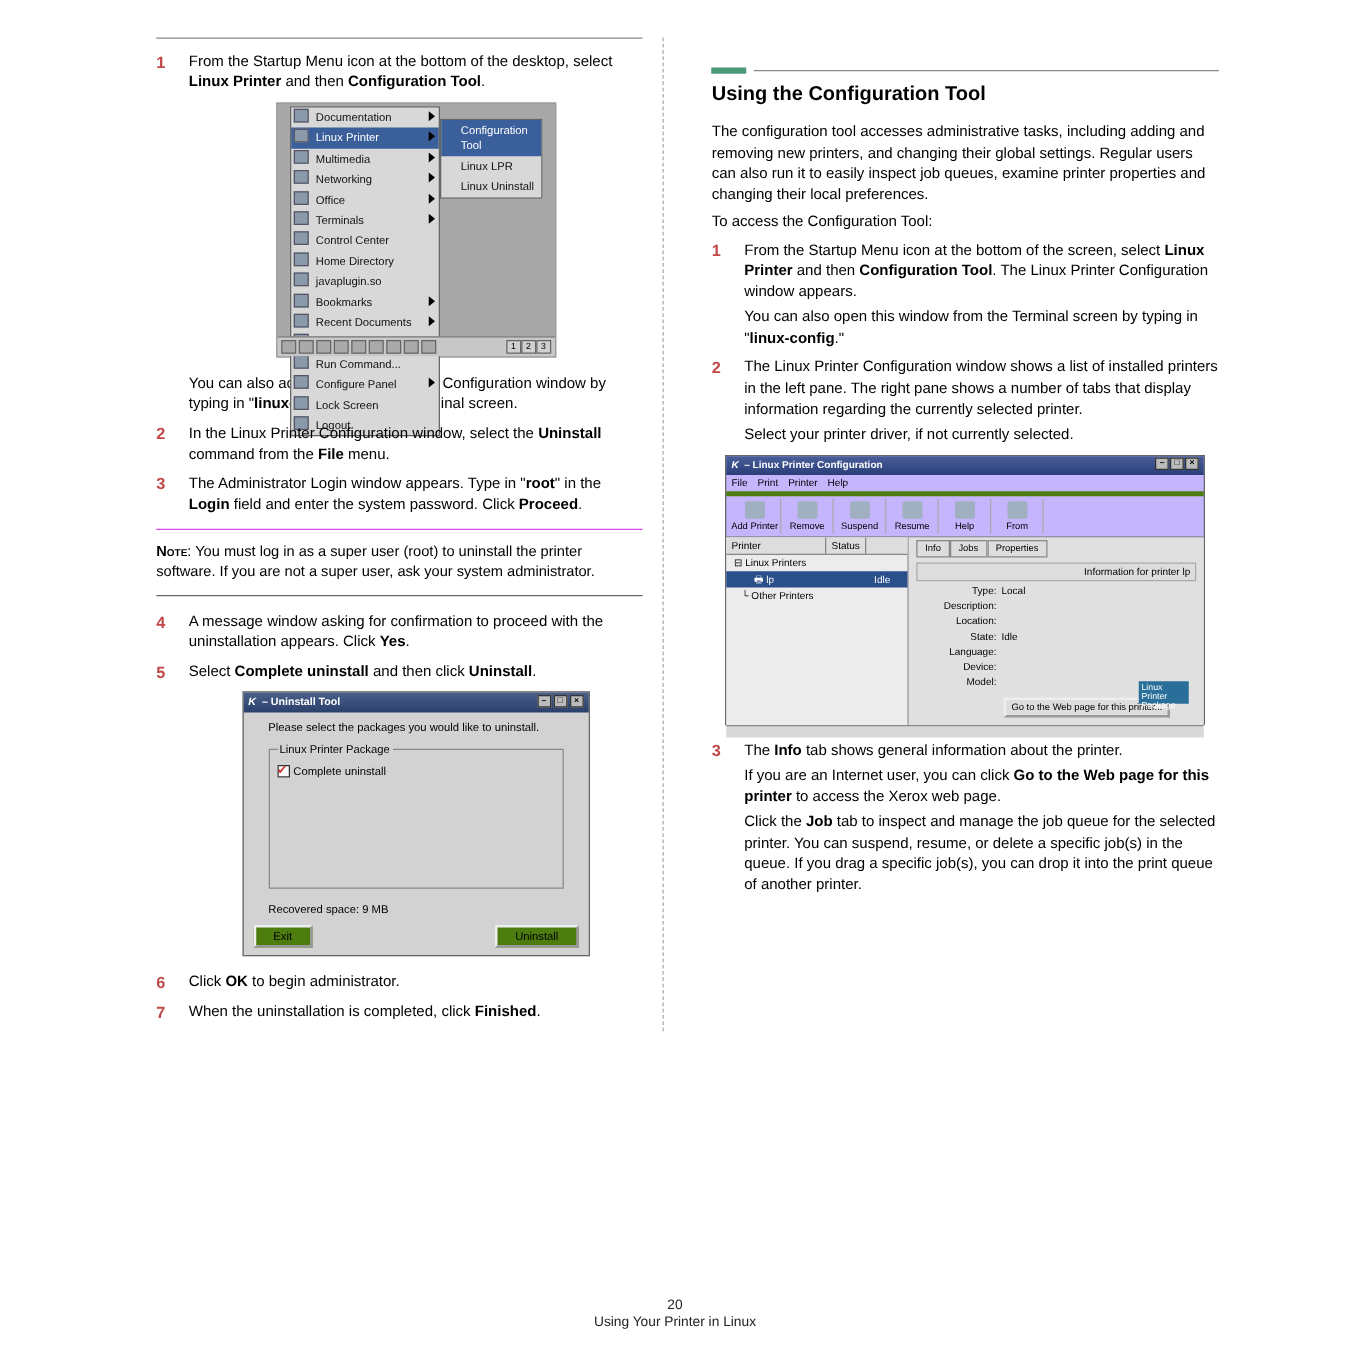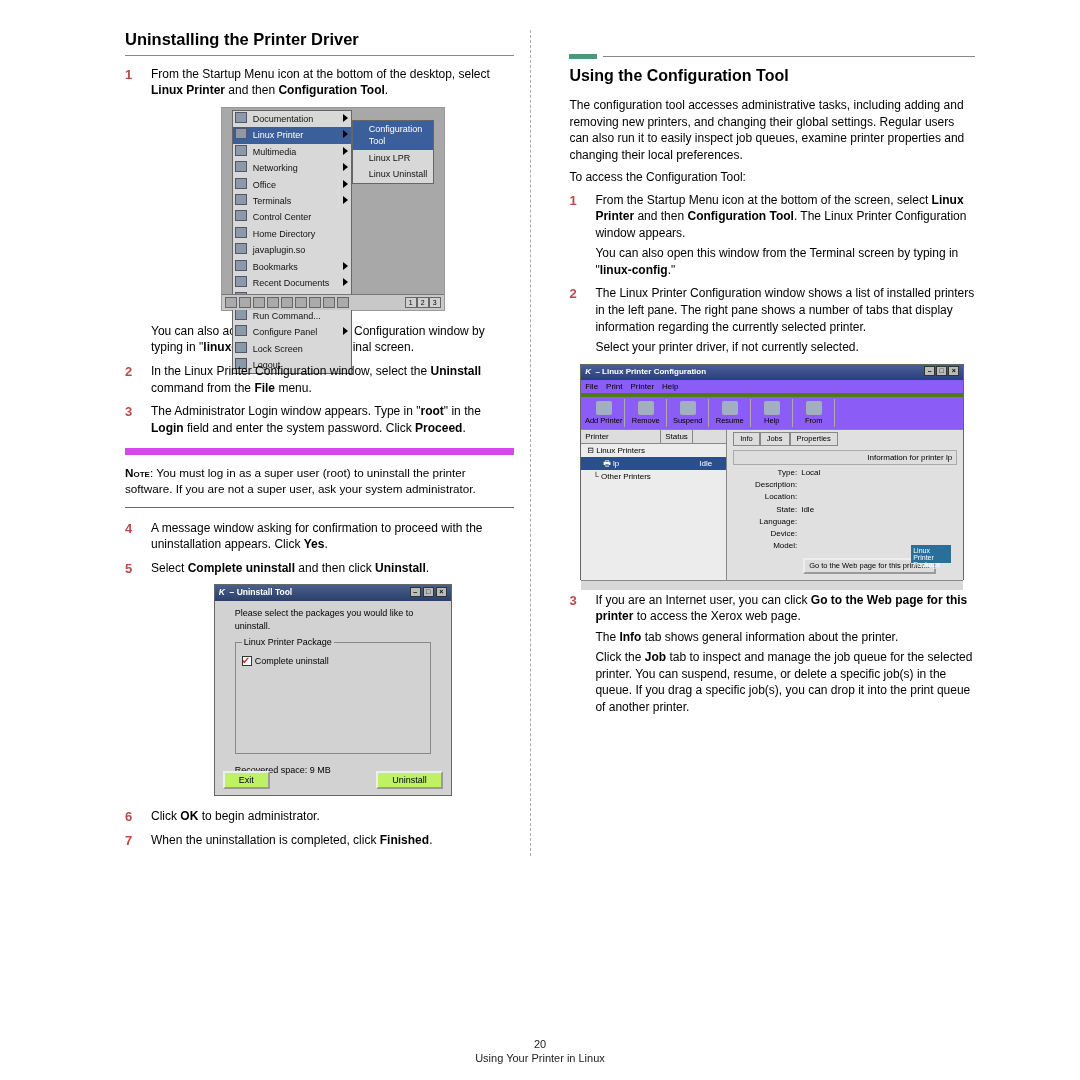--- a/index.html
+++ b/index.html
@@ -71,21 +71,21 @@
   
   p { line-height: 1.38; margin-bottom: 6px; }
   
   .figure {
     display: block;
     margin: 8px auto 12px auto;
     border: 1px solid #999;
     background: #a8a8a8;
   }
   .note {
-    border-top: 7px solid #d946ef;
+    border-top: 1px solid #d946ef;
     border-bottom: 1px solid #666;
     padding: 10px 0;
     margin: 12px 0;
     font-size: 11.7px;
     line-height: 1.35;
   }
   .note b { font-variant: small-caps; }
   
   .footer {
     position: absolute;
@@ -158,21 +158,21 @@
     width: 12px; height: 11px;
     background: #d0d0d0;
     border: 1px solid #666;
     font-size: 7px;
     text-align: center;
     line-height: 10px;
   }
   
   
   .uninst {
-    width: 238px;
+    width: 278px;
     height: 212px;
     background: #d2d2d2;
     border: 1px solid #666;
     position: relative;
     font-size: 9px;
   }
   .uninst .tbar {
     height: 16px;
     background: linear-gradient(#4a5f8a,#2a3f6a);
     color: #fff;
@@ -196,30 +196,30 @@
   .uninst .cb .box { width: 10px; height: 10px; border: 1px solid #333; background: #fff; position: relative; }
   .uninst .cb .box::after { content: "✔"; position: absolute; left: -1px; top: -3px; color: #c33; font-size: 10px; }
   .uninst .btns {
     position: absolute;
     bottom: 6px; left: 8px; right: 8px;
     display: flex; justify-content: space-between;
   }
   .uninst .btns button {
     font-size: 9px;
     padding: 2px 14px;
-    background: #bef264;
+    background: #4d7c0f;
     border: 2px outset #eee;
   }
   .uninst .rec { margin-top: 10px; }
   
   
   .cfgwin {
     width: 384px;
     height: 216px;
-    background: #8b5cf6;
+    background: #c4b5fd;
     border: 1px solid #666;
     font-size: 8.5px;
     position: relative;
   }
   .cfgwin .tbar {
     height: 15px;
     background: linear-gradient(#4a5f9a,#2a3f7a);
     color: #fff;
     padding: 1px 4px;
     font-weight: bold;
@@ -318,21 +318,20 @@
     border: 1px solid #556;
   }
 </style>
 </head>
 <body>
 
 <div class="page">
   <div class="columns">
 
     <div class="col col-left">
-      <h2>Uninstalling the Printer Driver</h2>
       <div class="title-underline"></div>
 
       <ol>
         <li>
           <p>
             <span>From the Startup Menu icon at the bottom of the desktop, select </span><b>Linux Printer</b><span> and then </span><b>Configuration Tool</b><span>.</span>
           </p>
 
           <div class="figure menuscreen">
             <div class="menulist">
@@ -524,22 +523,22 @@
                     </div>
                 <div class="gobtn">Go to the Web page for this printer...</div>
                 <div class="logo">Linux Printer Package</div>
               </div>
             </div>
             <div class="status"></div>
           </div>
           </div>
         </li>
         <li>
+          <p><span>The </span><b>Info</b><span> tab shows general information about the printer.</span></p>
           <p><span>If you are an Internet user, you can click </span><b>Go to the Web page for this printer</b><span> to access the Xerox web page.</span></p>
-          <p><span>The </span><b>Info</b><span> tab shows general information about the printer.</span></p>
           <p><span>Click the </span><b>Job</b><span> tab to inspect and manage the job queue for the selected printer. You can suspend, resume, or delete a specific job(s) in the queue. If you drag a specific job(s), you can drop it into the print queue of another printer.</span></p>
         </li>
       </ol>
     </div>
   </div>
 </div>
 
 <div class="footer">
   <div class="pg">20</div>
   <div>Using Your Printer in Linux</div>

